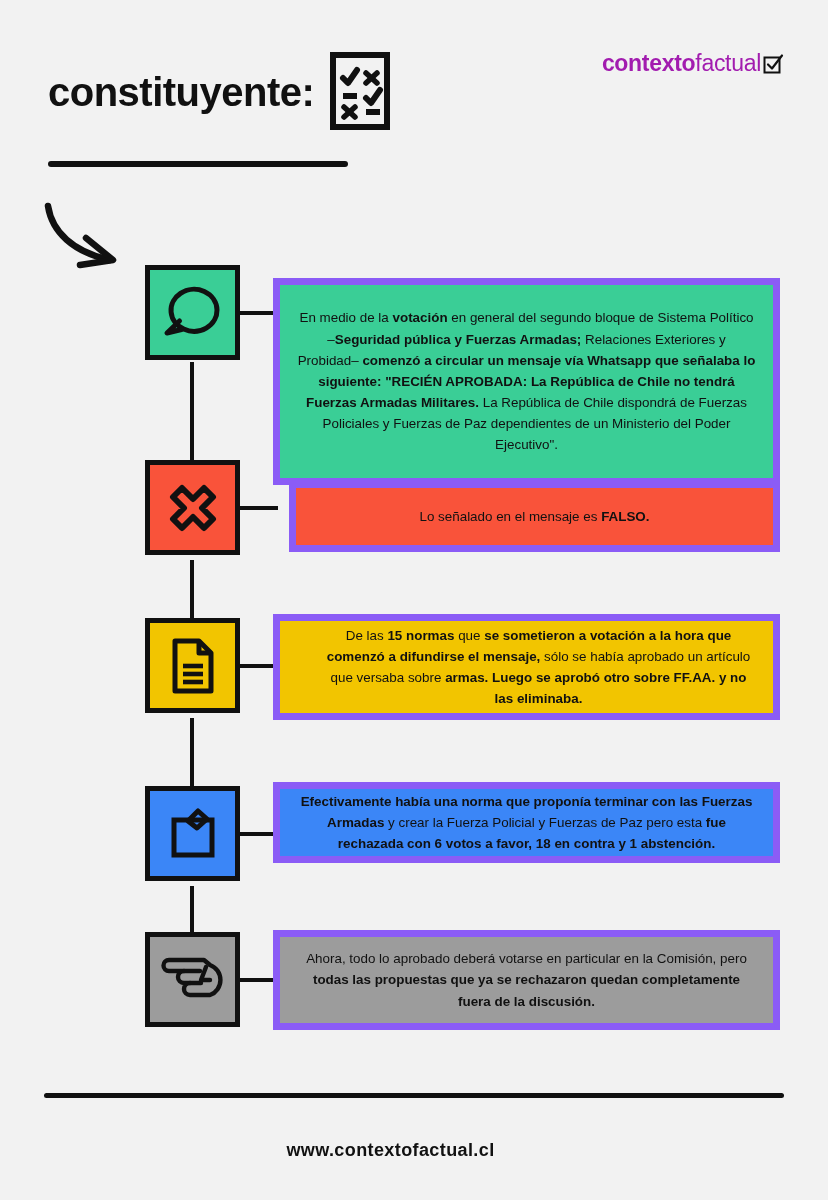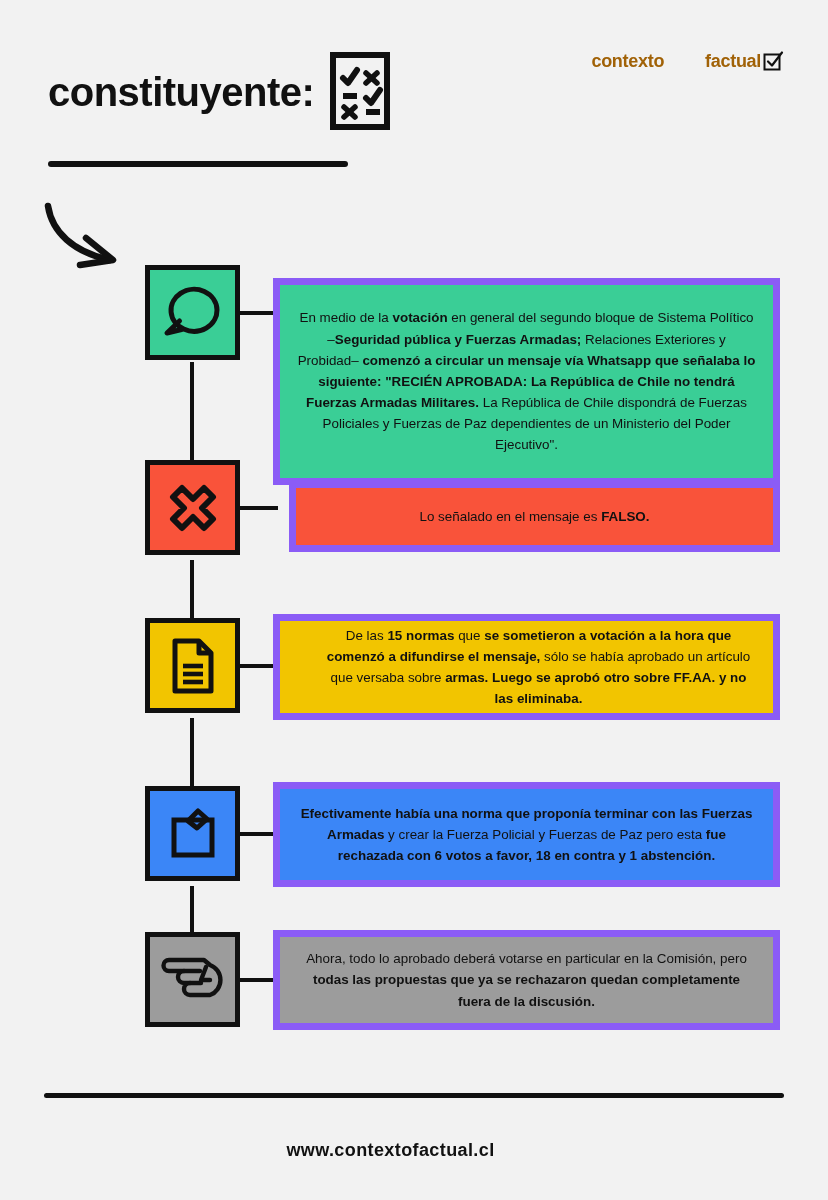--- a/index.html
+++ b/index.html
@@ -19,25 +19,25 @@
     font-size: 40px; font-weight: bold; letter-spacing: -0.5px;
     color: #111111; line-height: 1.12; white-space: pre;
   }
   .checklist-icon { margin-left: 16px; margin-top: 2px; }
   .title-underline {
     position: absolute; left: 48px; top: 161px; width: 300px; height: 6px;
     background: #111111; border-radius: 3px;
   }
   .brand {
     position: absolute; right: 44px; top: 50px;
-    font-size: 18px; color: #a16207; letter-spacing: -0.3px;
+    font-size: 23px; color: #a21caf; letter-spacing: -0.3px;
     display: flex; align-items: center; white-space: pre;
   }
   .brand-bold { font-weight: bold; }
-  .brand-light { font-weight: bold; margin-left: 41px; }
+  .brand-light { font-weight: normal; }
   .brand-check { margin-left: 1px; display: inline-flex; }
 
   
   .intro-arrow { position: absolute; left: 38px; top: 198px; }
 
   
   .flow { position: absolute; left: 0; top: 200px; width: 828px; }
   .row { position: absolute; left: 0; width: 828px; }
   .icon-box {
     position: absolute; left: 145px; width: 95px; height: 95px;
@@ -170,21 +170,21 @@
     </div>
 
     <div class="row" style="top:586px;">
       <div class="icon-box" style="top:0; background:#3B86F7;">
         <svg width="62" height="62" viewBox="0 0 62 62">
           <rect x="12" y="17" width="38" height="35" fill="none" stroke="#111111" stroke-width="5"></rect>
           <path d="M26 18 L36 8 L45 16 L35 25 Z" fill="none" stroke="#111111" stroke-width="5" stroke-linejoin="round"></path>
         </svg>
       </div>
       <div class="connector-h" style="top:46px;"></div>
-      <div class="msg-box" style="top:-4px; height:105px; background:#3B86F7;">
+      <div class="msg-box" style="top:-4px; height:81px; background:#3B86F7;">
         <div class="msg-text"><b>Efectivamente había una norma que proponía terminar con las Fuerzas Armadas</b> y crear la Fuerza Policial y Fuerzas de Paz pero esta <b>fue rechazada con 6 votos a favor, 18 en contra y 1 abstención.</b></div>
       </div>
     </div>
 
     <div class="row" style="top:732px;">
       <div class="icon-box" style="top:0; background:#9C9C9C;">
         <svg width="66" height="62" viewBox="0 0 66 62">
           <path d="M50 16 A16 16 0 0 1 50 46 L30 46 A6 6 0 0 1 30 34 L24 34 A6 6 0 0 1 24 22 L9 22 A5.5 5.5 0 0 1 9 11 L44 11 Z" fill="none" stroke="#111111" stroke-width="4.4" stroke-linejoin="round"></path>
           <path d="M24 22 L40 22" fill="none" stroke="#111111" stroke-width="4.4" stroke-linecap="round"></path>
           <path d="M30 34 L41 34" fill="none" stroke="#111111" stroke-width="4.4" stroke-linecap="round"></path>

